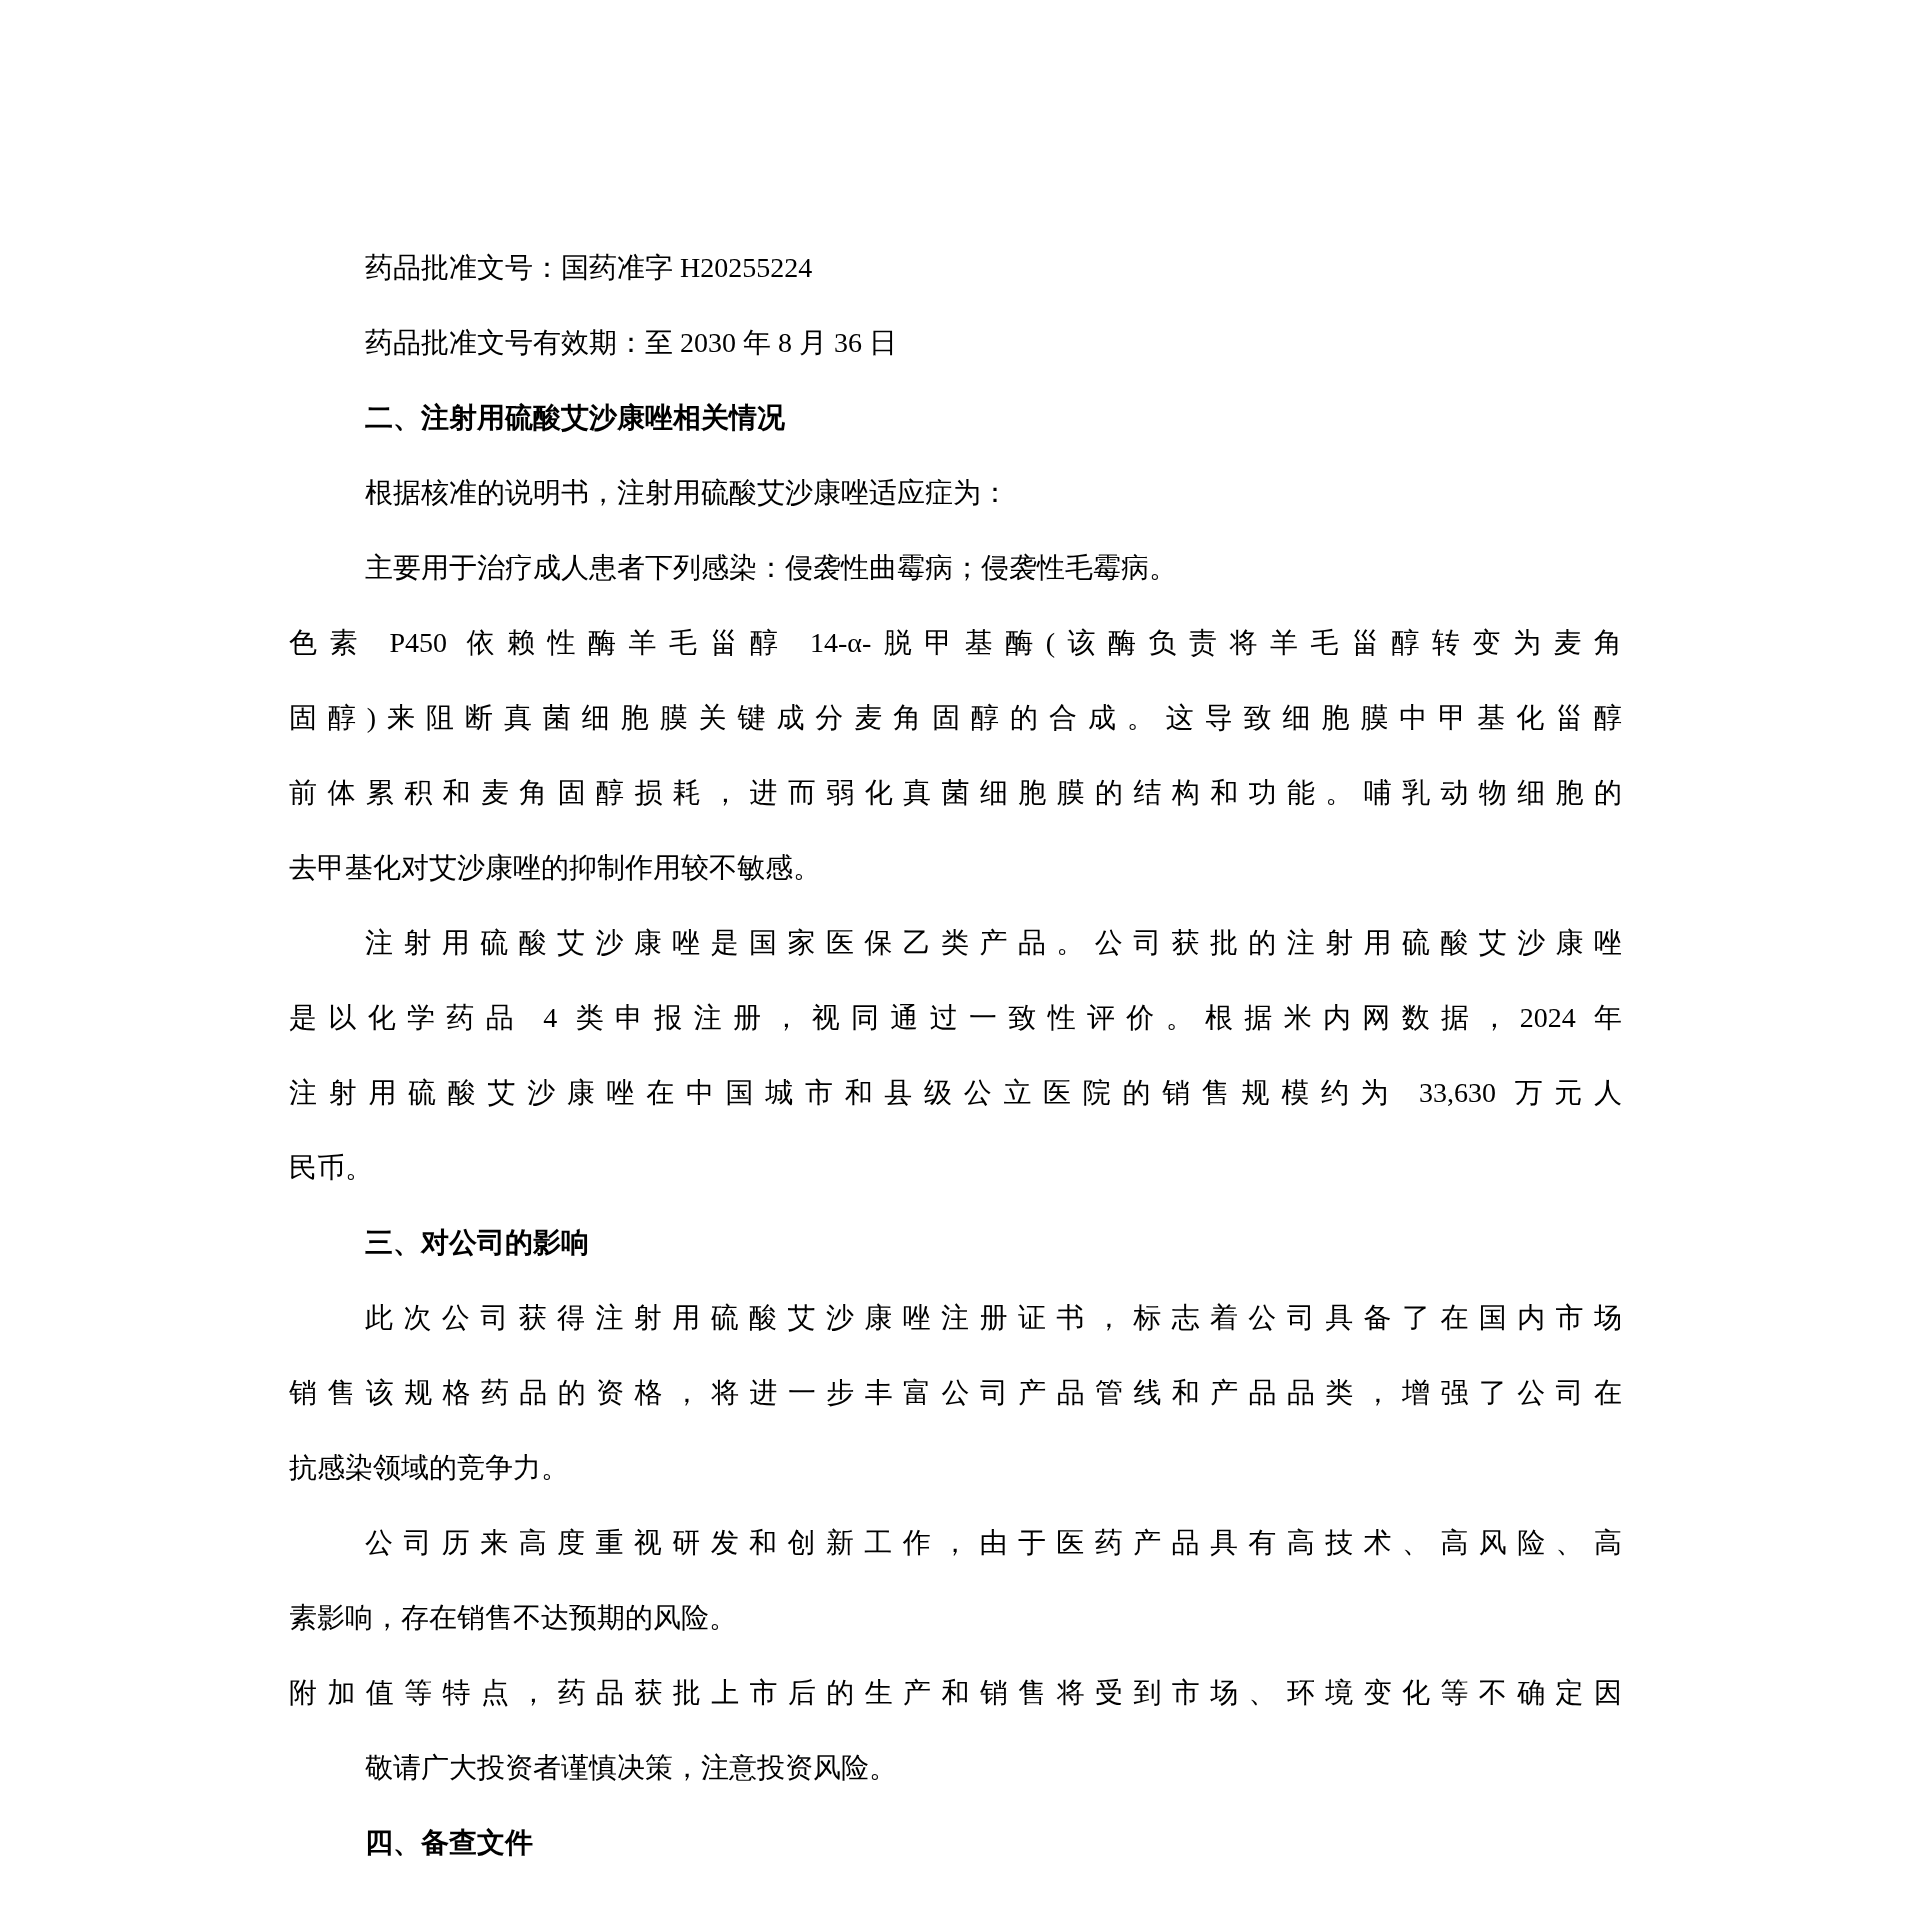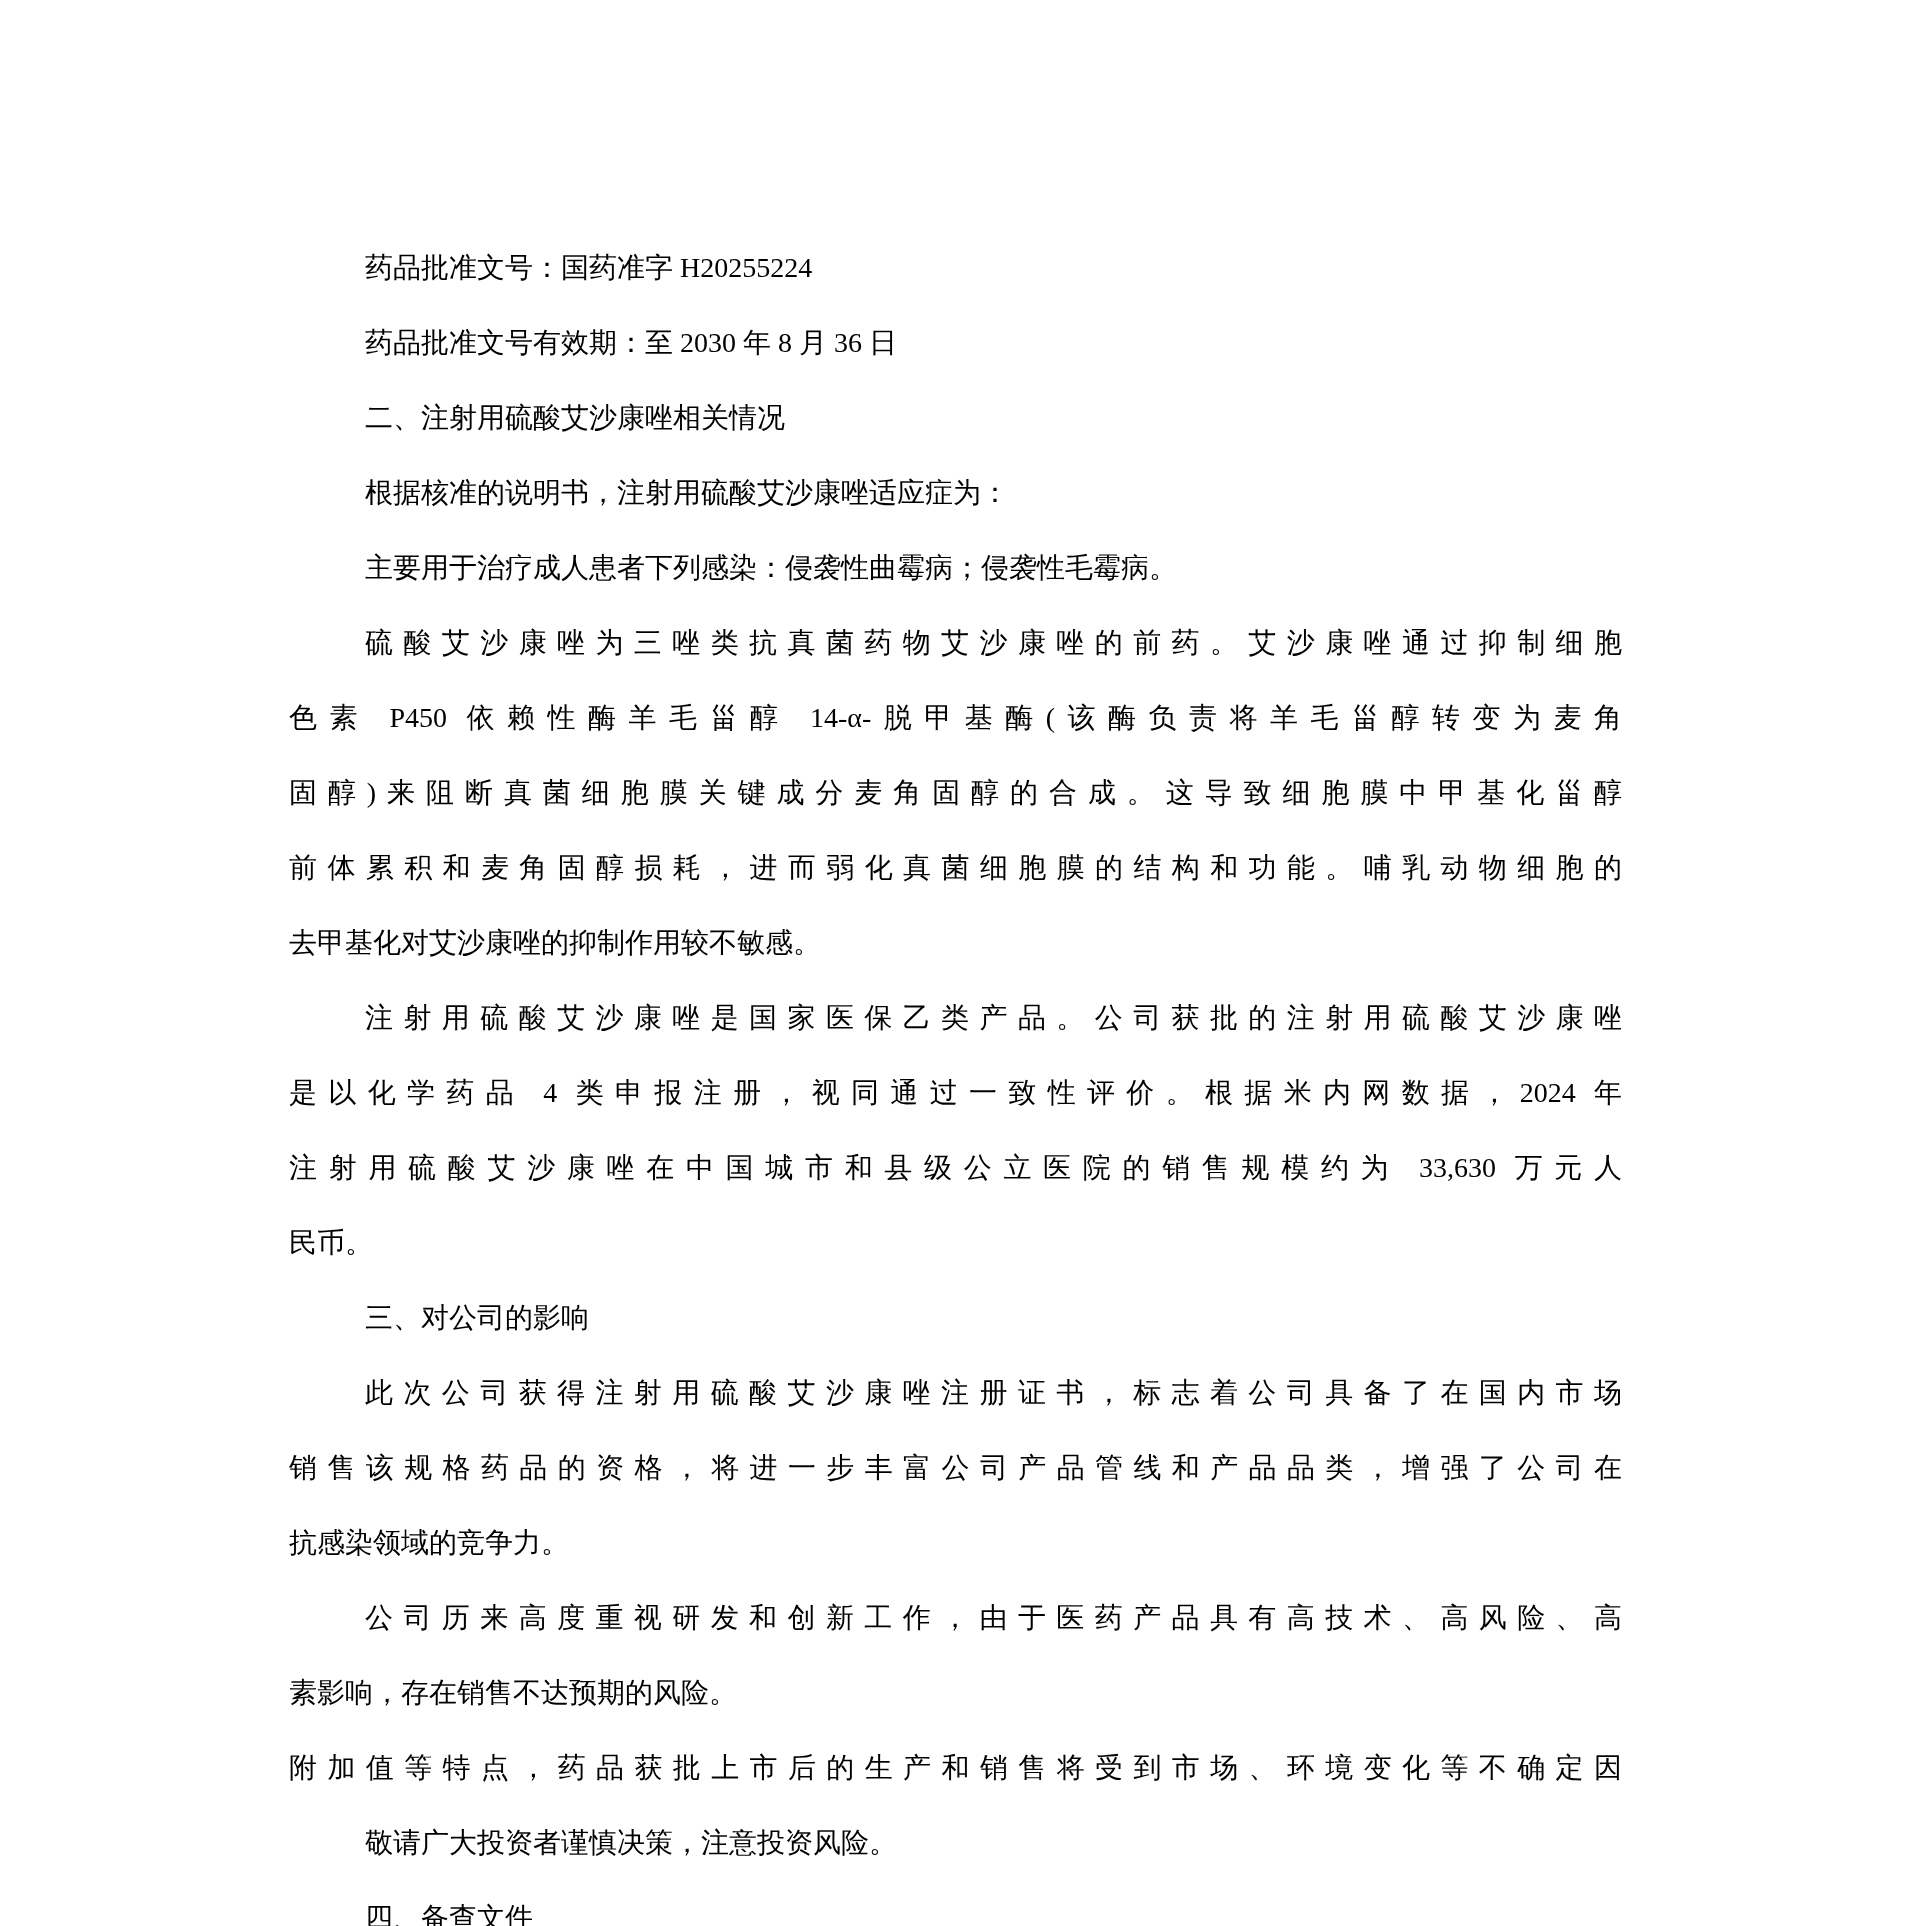--- a/index.html
+++ b/index.html
@@ -26,39 +26,38 @@
     font-size: 28px;
     line-height: 75px;
     height: 75px;
     text-align: left;
     letter-spacing: 0;
   }
   .line.indent {
     text-indent: 76px;
   }
   .line.heading {
-    font-weight: normal;
+    font-weight: bold;
     text-indent: 76px;
   }
   .line.j {
     text-align: justify;
     text-align-last: justify;
   }
 </style>
 </head>
 <body>
 
 <div class="page">
   <div class="content" id="doc-body">
       <div class="line indent">药品批准文号：国药准字 H20255224</div>
       <div class="line indent">药品批准文号有效期：至 2030 年 8 月 36 日</div>
       <div class="line heading">二、注射用硫酸艾沙康唑相关情况</div>
       <div class="line indent">根据核准的说明书，注射用硫酸艾沙康唑适应症为：</div>
       <div class="line indent">主要用于治疗成人患者下列感染：侵袭性曲霉病；侵袭性毛霉病。</div>
-      <div class="line indent j">硫酸艾沙康唑为三唑类抗真菌药物艾沙康唑的前药。艾沙康唑通过抑制细胞</div>
       <div class="line j">色素 P450 依赖性酶羊毛甾醇 14-α-脱甲基酶(该酶负责将羊毛甾醇转变为麦角</div>
       <div class="line j">固醇)来阻断真菌细胞膜关键成分麦角固醇的合成。这导致细胞膜中甲基化甾醇</div>
       <div class="line j">前体累积和麦角固醇损耗，进而弱化真菌细胞膜的结构和功能。哺乳动物细胞的</div>
       <div class="line">去甲基化对艾沙康唑的抑制作用较不敏感。</div>
       <div class="line indent j">注射用硫酸艾沙康唑是国家医保乙类产品。公司获批的注射用硫酸艾沙康唑</div>
       <div class="line j">是以化学药品 4 类申报注册，视同通过一致性评价。根据米内网数据，2024 年</div>
       <div class="line j">注射用硫酸艾沙康唑在中国城市和县级公立医院的销售规模约为 33,630 万元人</div>
       <div class="line">民币。</div>
       <div class="line heading">三、对公司的影响</div>
       <div class="line indent j">此次公司获得注射用硫酸艾沙康唑注册证书，标志着公司具备了在国内市场</div>

